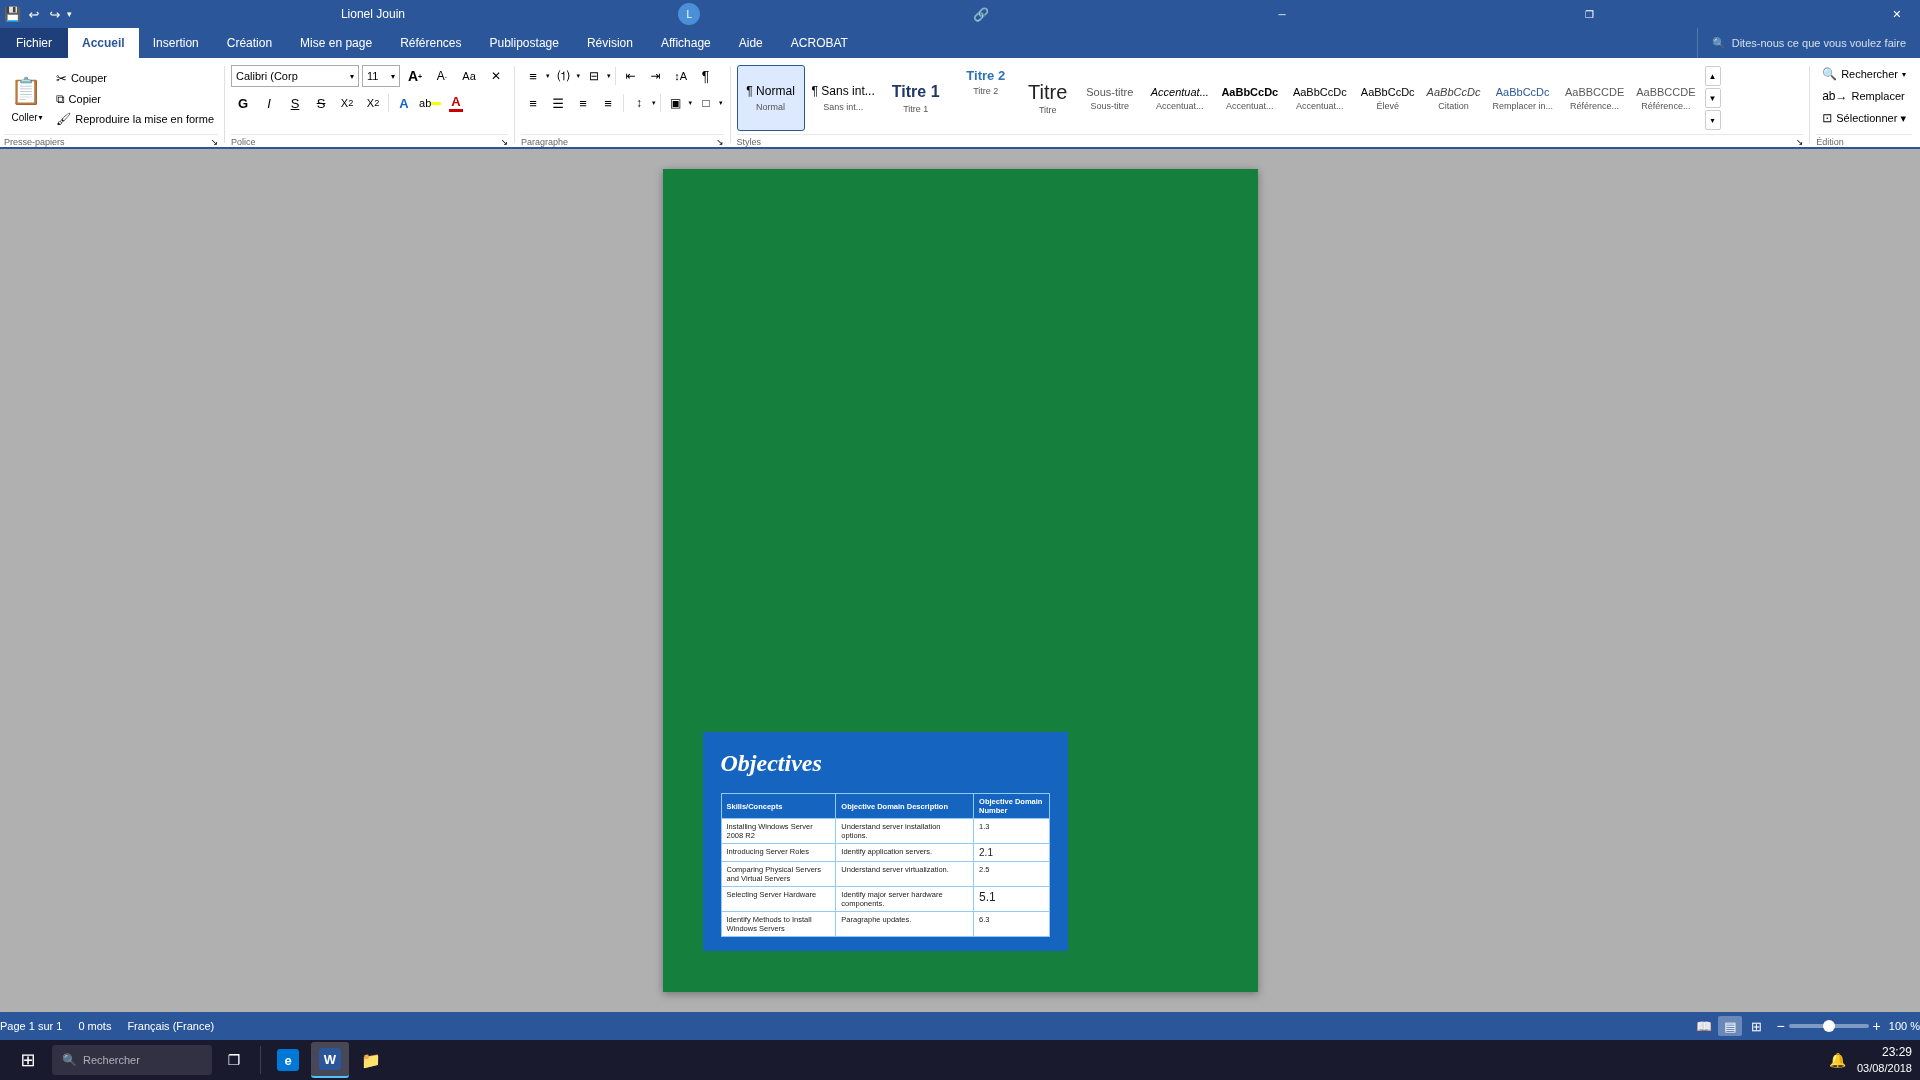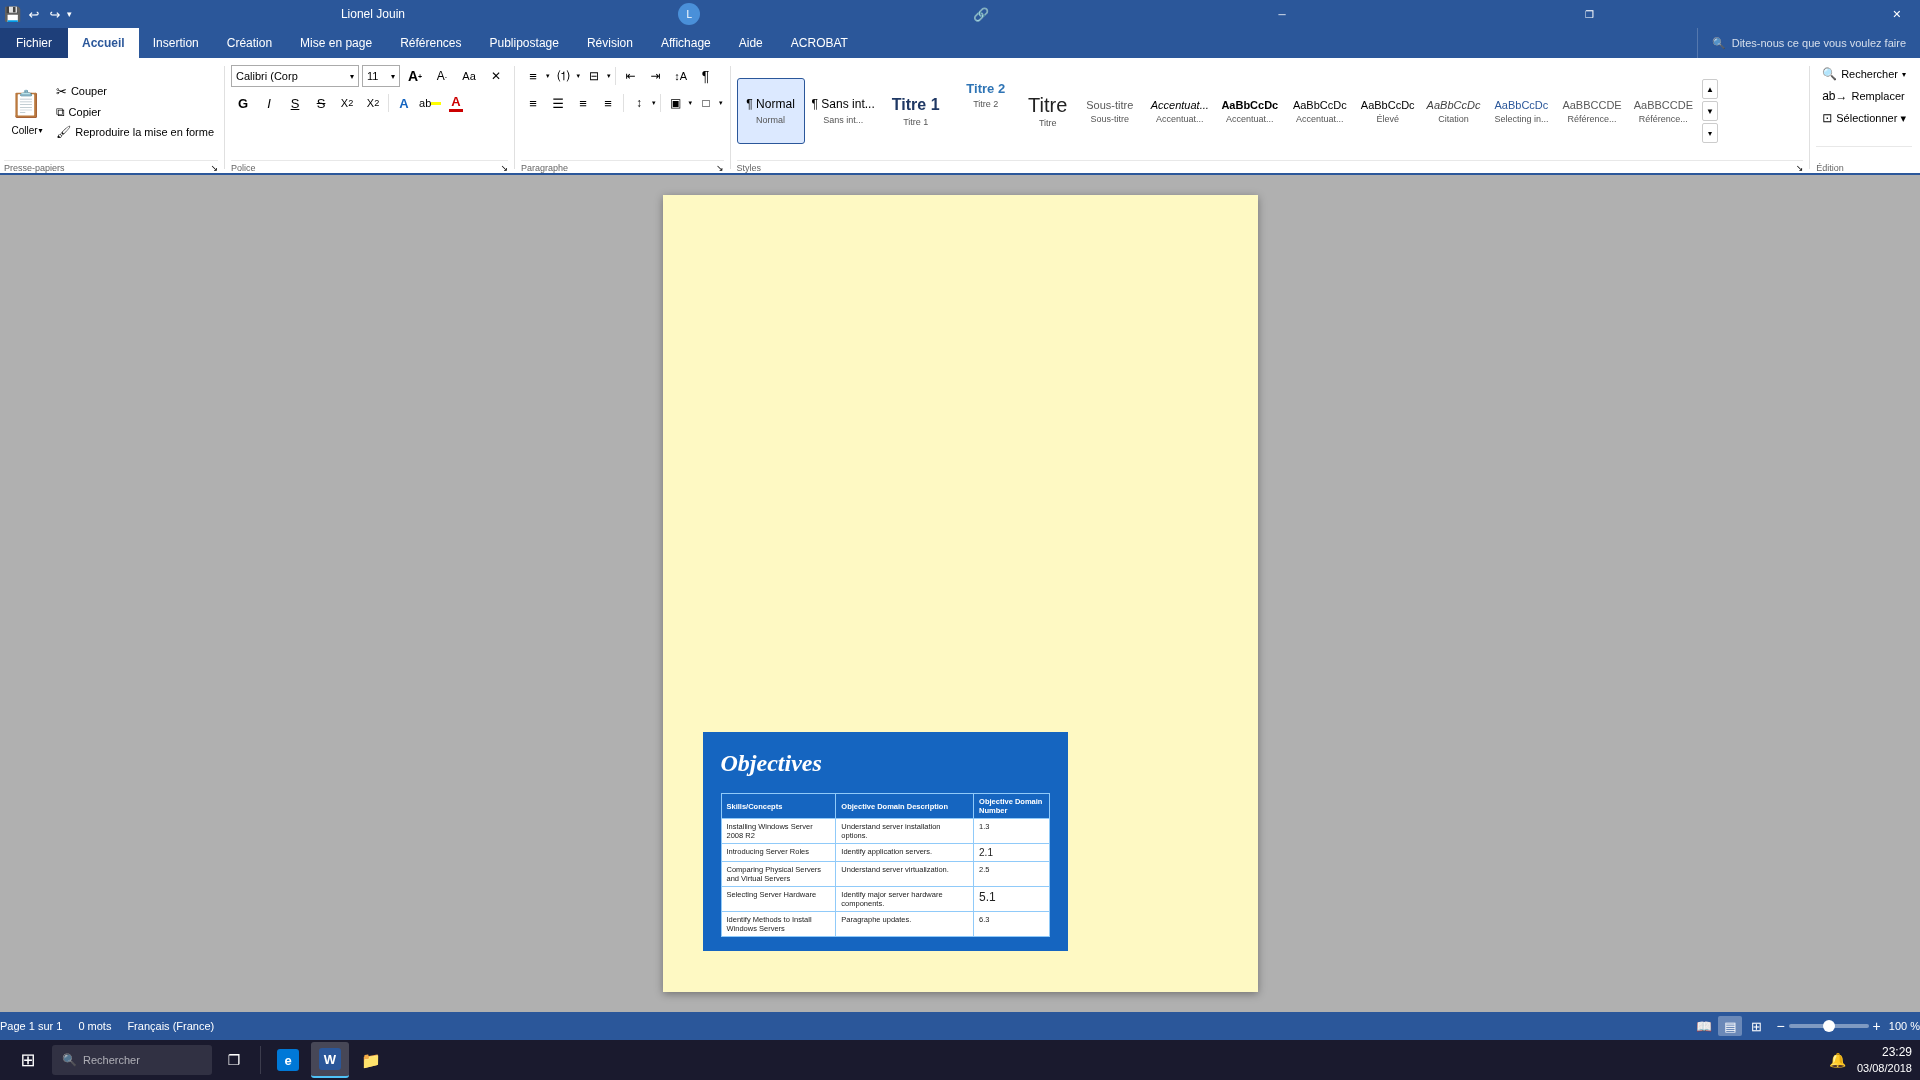--- a/index.html
+++ b/index.html
@@ -327,21 +327,21 @@
         <div style="display:flex;flex-direction:column;align-items:center;justify-content:center;min-width:52px;height:66px;padding:2px 4px;cursor:pointer;border-radius:3px;border:1px solid transparent;text-align:center;">
           <div style="font-size:11px;line-height:1.3;">AaBbCcDc</div>
           <div style="font-size:9px;color:#555;margin-top:2px;">Élevé</div>
         </div>
         <div style="display:flex;flex-direction:column;align-items:center;justify-content:center;min-width:56px;height:66px;padding:2px 4px;cursor:pointer;border-radius:3px;border:1px solid transparent;text-align:center;">
           <div style="font-size:11px;font-style:italic;color:#404040;line-height:1.3;">AaBbCcDc</div>
           <div style="font-size:9px;color:#555;margin-top:2px;">Citation</div>
         </div>
         <div style="display:flex;flex-direction:column;align-items:center;justify-content:center;min-width:68px;height:66px;padding:2px 4px;cursor:pointer;border-radius:3px;border:1px solid transparent;text-align:center;">
           <div style="font-size:11px;color:#2b579a;line-height:1.3;">AaBbCcDc</div>
-          <div style="font-size:9px;color:#555;margin-top:2px;">Selecting in...</div>
+          <div style="font-size:9px;color:#555;margin-top:2px;">Remplacer in...</div>
         </div>
         <div style="display:flex;flex-direction:column;align-items:center;justify-content:center;min-width:68px;height:66px;padding:2px 4px;cursor:pointer;border-radius:3px;border:1px solid transparent;text-align:center;">
           <div style="font-size:11px;color:#595959;line-height:1.3;">AaBBCCDE</div>
           <div style="font-size:9px;color:#555;margin-top:2px;">Référence...</div>
         </div>
         <div style="display:flex;flex-direction:column;align-items:center;justify-content:center;min-width:68px;height:66px;padding:2px 4px;cursor:pointer;border-radius:3px;border:1px solid transparent;text-align:center;">
           <div style="font-size:11px;color:#595959;line-height:1.3;">AaBBCCDE</div>
           <div style="font-size:9px;color:#555;margin-top:2px;">Référence...</div>
         </div>
 
@@ -368,28 +368,28 @@
         </div>
         <div style="display:flex;align-items:center;gap:4px;padding:3px 6px;cursor:pointer;border-radius:2px;font-size:11px;white-space:nowrap;">
           <span style="font-size:12px;">ab→</span>
           <span>Remplacer</span>
         </div>
         <div style="display:flex;align-items:center;gap:4px;padding:3px 6px;cursor:pointer;border-radius:2px;font-size:11px;white-space:nowrap;">
           <span style="font-size:12px;">⊡</span>
           <span>Sélectionner ▾</span>
         </div>
       </div>
-      <div style="display:flex;align-items:center;border-top:1px solid #e8e8e8;padding-top:16px;margin-top:18px;">
+      <div style="display:flex;align-items:center;border-top:1px solid #e8e8e8;padding-top:2px;margin-top:6px;">
         <span style="font-size:9px;color:#666;">Édition</span>
       </div>
     </div>
   </div>
 
   <div id="doc-area" style="background:#b0b0b0;flex:1;display:flex;justify-content:center;padding:20px;overflow:auto;">
-    <div id="page" style="width:595px;min-height:780px;background:#fef9c3;box-shadow:0 2px 8px rgba(0,0,0,0.35);position:relative;padding:56px 60px;">
+    <div id="page" style="width:595px;min-height:780px;background:#15803d;box-shadow:0 2px 8px rgba(0,0,0,0.35);position:relative;padding:56px 60px;">
 
       <div id="thumbnail" style="position:absolute;bottom:60px;left:40px;width:365px;">
         <div style="background:#1565c0;padding:18px 18px 14px 18px;">
           <div style="color:white;font-size:24px;font-weight:bold;font-style:italic;margin-bottom:16px;font-family:Georgia,serif;">Objectives</div>
           <table style="width:100%;border-collapse:collapse;font-size:7.5px;">
             <thead>
               <tr>
                 <th style="background:#1565c0;color:white;border:1px solid #90caf9;padding:3px 5px;text-align:left;font-weight:bold;width:35%;">Skills/Concepts</th>
                 <th style="background:#1565c0;color:white;border:1px solid #90caf9;padding:3px 5px;text-align:left;font-weight:bold;width:42%;">Objective Domain Description</th>
                 <th style="background:#1565c0;color:white;border:1px solid #90caf9;padding:3px 5px;text-align:left;font-weight:bold;width:23%;">Objective Domain Number</th>

